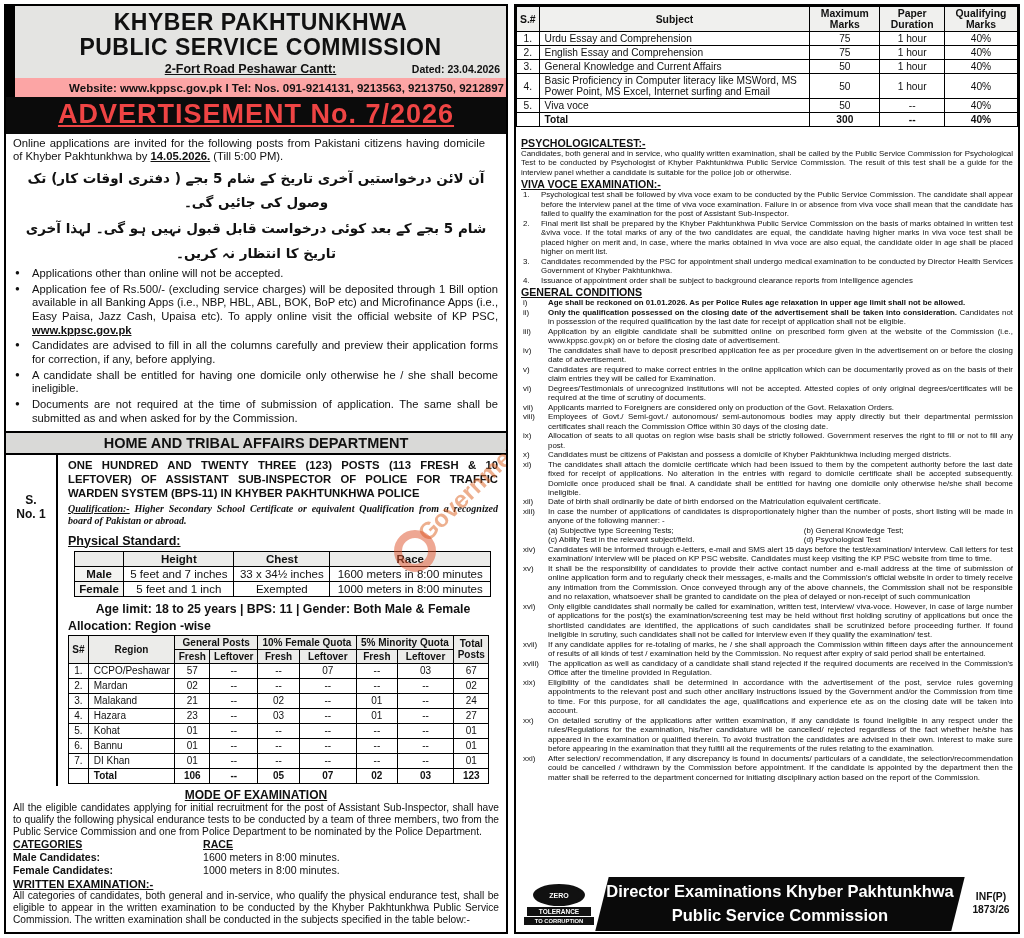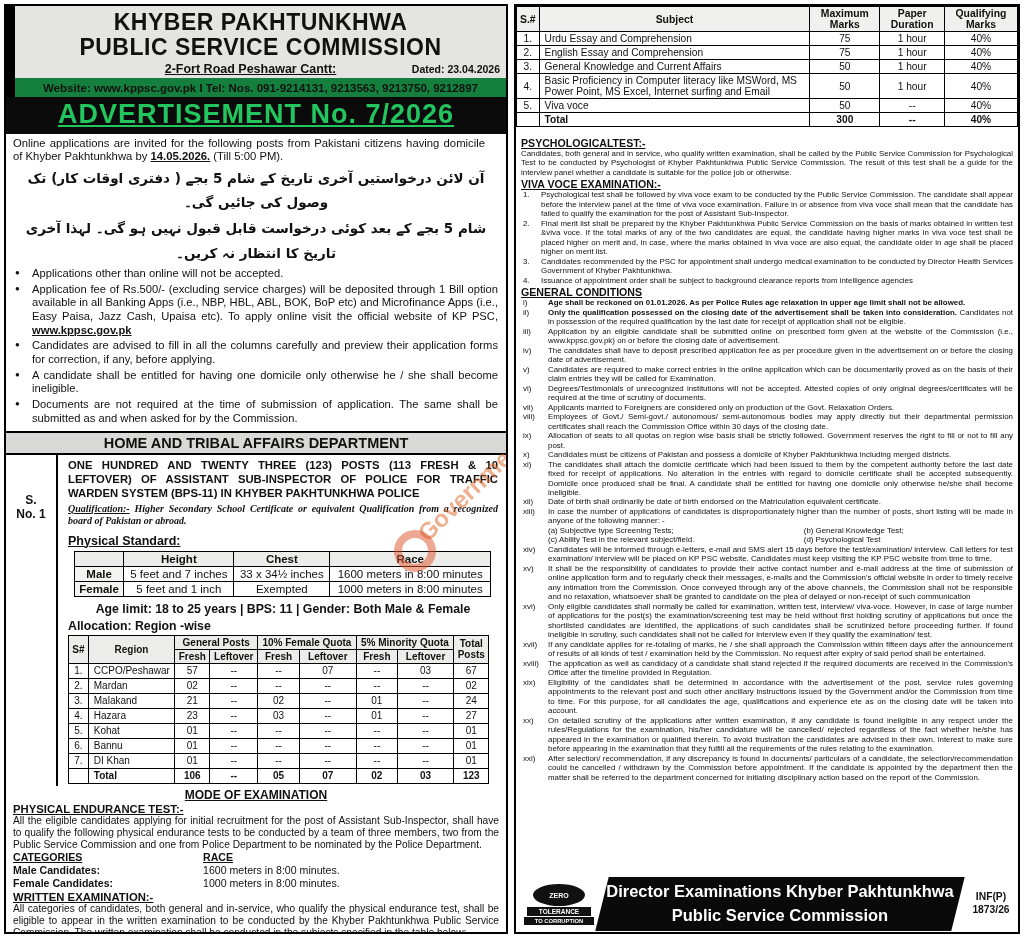--- a/index.html
+++ b/index.html
@@ -9,22 +9,22 @@
   
   .col-left  { position:absolute; left:4px;  top:4px; width:504px; height:930px; border:2px solid #000; overflow:hidden; background:#fff; }
   .col-right { position:absolute; left:514px; top:4px; width:506px; height:930px; border:2px solid #000; overflow:hidden; background:#fff; }
 
   
   .header-box { background:#e4e4e2; border-left:9px solid #000; padding:4px 6px 2px 6px; }
   .hdr-title { text-align:center; font-weight:bold; font-size:23px; line-height:1.08; letter-spacing:.5px; }
   .hdr-sub { display:flex; align-items:center; margin-top:2px; }
   .hdr-addr { flex:1; text-align:center; font-weight:bold; font-size:12.5px; text-decoration:underline; padding-left:90px; }
   .hdr-dated { width:110px; text-align:right; font-weight:bold; font-size:10.5px; }
-  .hdr-web { border-left:9px solid #000; background:#15803d; text-align:center; font-weight:bold; font-size:11.5px; padding:4px 2px 3px 2px; }
-  .adv-banner { background:#0b0b0b; color:#22c55e; text-align:center; font-weight:bold; font-size:27px; letter-spacing:1px; padding:2px 0 4px 0; }
+  .hdr-web { border-left:9px solid #000; background:#fca5a5; text-align:right; font-weight:bold; font-size:11.5px; padding:4px 2px 3px 2px; }
+  .adv-banner { background:#0b0b0b; color:#ef4444; text-align:center; font-weight:bold; font-size:27px; letter-spacing:1px; padding:2px 0 4px 0; }
   .adv-banner span { text-decoration:underline; }
 
   
   .intro { padding:3px 21px 0 7px; font-size:11.3px; line-height:1.2; text-align:justify; }
   .intro b u { font-weight:bold; }
   .urdu { direction:rtl; text-align:center; font-weight:bold; font-size:13.5px; line-height:1.8; padding:2px 10px 0 10px; font-family:"DejaVu Sans", sans-serif; }
   ul.bullets { list-style:none; padding:2px 8px 4px 26px; }
   ul.bullets li { font-size:11.2px; line-height:1.22; text-align:justify; margin-bottom:2px; position:relative; }
   ul.bullets li::before { content:"●"; position:absolute; left:-17px; top:1px; font-size:8px; }
   ul.bullets li .blink { font-weight:bold; text-decoration:underline; }
@@ -273,21 +273,20 @@
                 <td>03</td>
                 <td>123</td>
               </tr>
             </tbody>
         </table>
       </div>
     </div>
 
     <div class="mode-section">
       <div class="mode-heading">MODE OF EXAMINATION</div>
-      <div class="sub-heading">PHYSICAL ENDURANCE TEST:-</div>
       <p class="body-text">All the eligible candidates applying for initial recruitment for the post of Assistant Sub-Inspector, shall have to qualify the following physical endurance tests to be conducted by a team of three members, two from the Public Service Commission and one from Police Department to be nominated by the Police Department.</p>
       <div class="race-grid">
         <div class="race-row">
           <div class="rl hd">CATEGORIES</div>
           <div class="rv hd">RACE</div>
         </div>
       <div class="race-row">
             <div class="rl">Male Candidates:</div>
             <div class="rv">1600 meters in 8:00 minutes.</div>
           </div>

